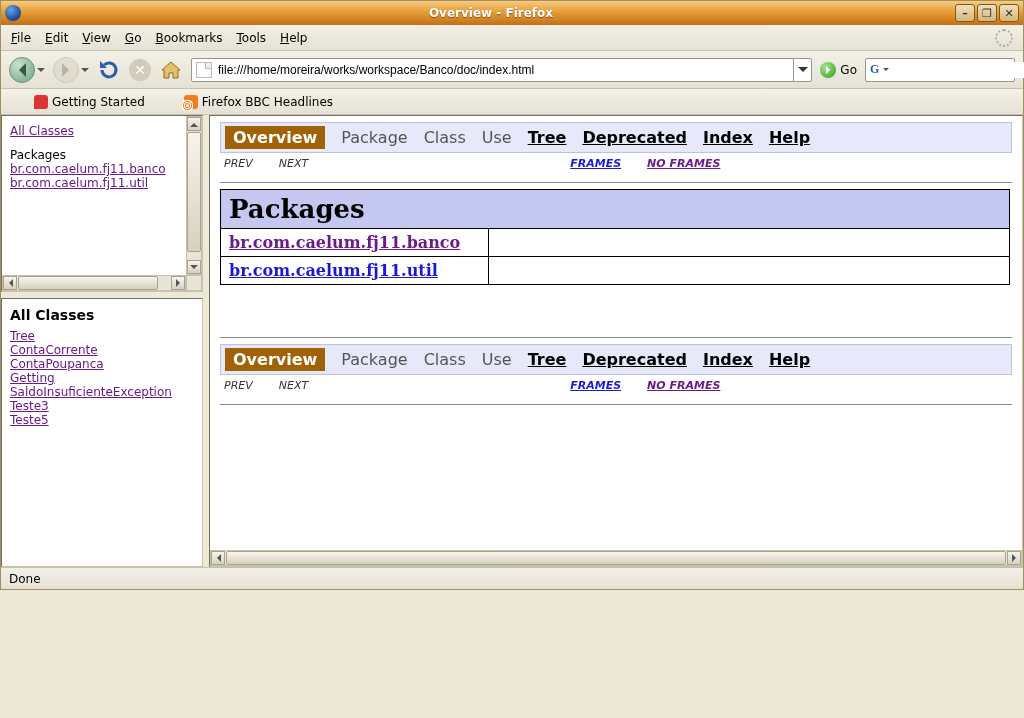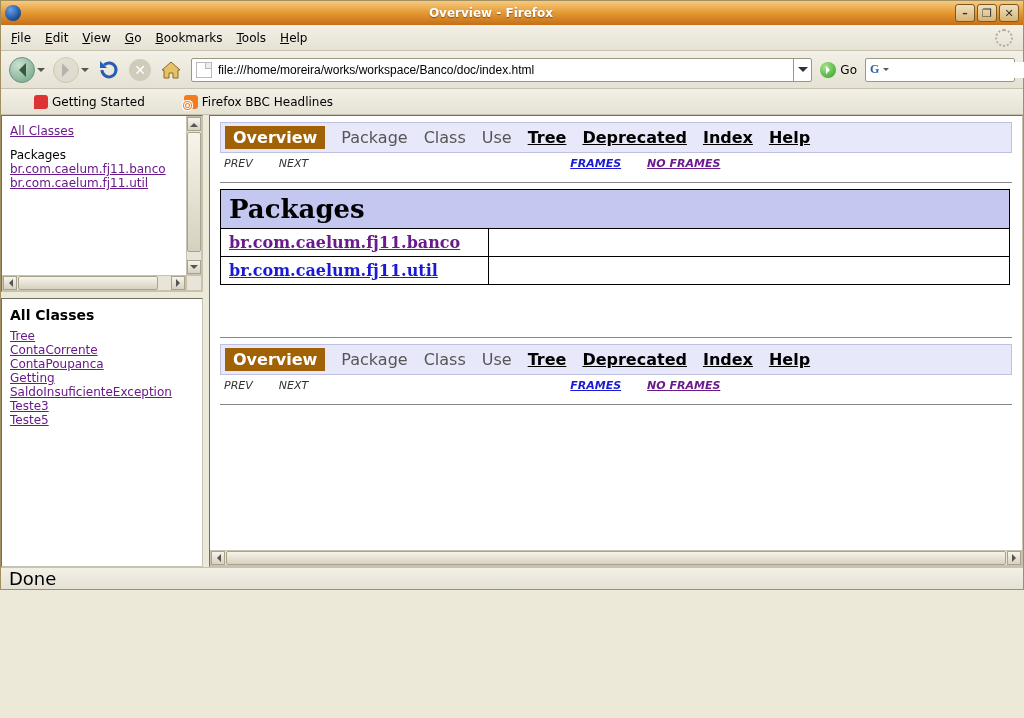--- a/index.html
+++ b/index.html
@@ -165,21 +165,21 @@
   .jd-hr{border:none;border-top:1px solid #888;margin:2px 0 6px;}
 
   table.pkg{border-collapse:collapse;width:calc(100% - 2px);}
   table.pkg th{background:#c4c8f0;text-align:left;font-family:"DejaVu Serif",Georgia,serif;font-size:26px;font-weight:bold;padding:4px 8px;border:1px solid #000;}
   table.pkg td{border:1px solid #000;padding:4px 8px;font-family:"DejaVu Serif",Georgia,serif;font-size:16px;}
   table.pkg td a{color:#1a1ad4;text-decoration:underline;font-weight:bold;}
   table.pkg td a.visited{color:#6a1a8a;}
   table.pkg td.desc{width:66%;}
 
   
-  .statusbar{height:22px;background:linear-gradient(#f3f0e7,#e5e1d4);border-top:1px solid #c7c1b0;display:flex;align-items:center;padding:0 8px;font-size:18px;color:#000;}
+  .statusbar{height:22px;background:linear-gradient(#f3f0e7,#e5e1d4);border-top:1px solid #c7c1b0;display:flex;align-items:center;padding:0 8px;font-size:12px;color:#000;}
 </style>
 </head>
 <body>
 
 <div class="window">
 
   <div class="titlebar">
     <div class="title-icon"></div>
     <div class="title-text">Overview - Firefox</div>
     <div class="win-buttons">

